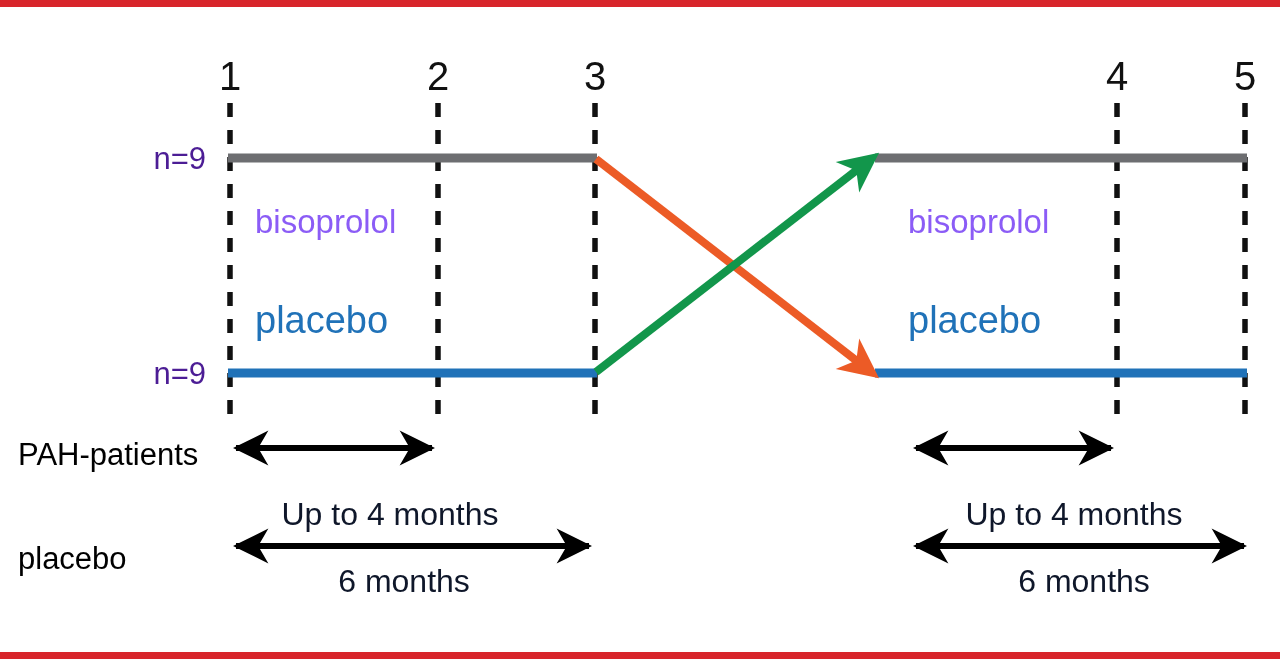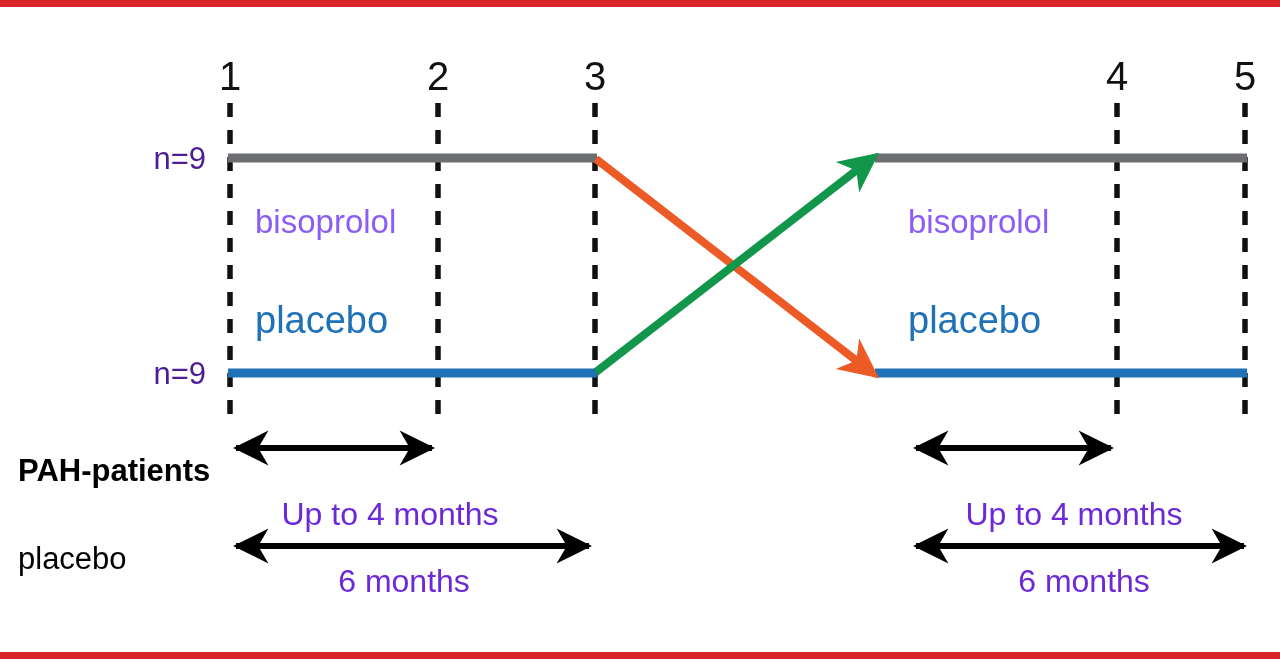--- a/index.html
+++ b/index.html
@@ -54,21 +54,21 @@
   .arm-bisoprolol {
     font-size: 33px;
     color: #8b5cf6;
   }
   .arm-placebo {
     font-size: 38px;
     color: #2072b8;
   }
   .duration {
     font-size: 32px;
-    color: #6d28d9;
+    color: #0f172a;
     transform: translateX(-50%);
   }
   .patients-line {
     font-size: 31px;
     color: #000000;
   }
 </style>
 </head>
 <body>
 
@@ -128,21 +128,21 @@
   <div class="lbl tick-num" style="left:1245px; top:56px;">5</div>
 
   <div class="lbl n-label" style="left:206px; top:158px;">n=9</div>
   <div class="lbl n-label" style="left:206px; top:373px;">n=9</div>
 
   <div class="lbl arm-bisoprolol" style="left:255px; top:205px;">bisoprolol</div>
   <div class="lbl arm-placebo" style="left:255px; top:301px;">placebo</div>
   <div class="lbl arm-bisoprolol" style="left:908px; top:205px;">bisoprolol</div>
   <div class="lbl arm-placebo" style="left:908px; top:301px;">placebo</div>
 
-  <div class="lbl patients-line" style="left:18px; top:455px;font-weight:bold;">PAH-patients</div>
+  <div class="lbl patients-line" style="left:18px; top:439px;">PAH-patients</div>
   <div class="lbl patients-line" style="left:18px; top:543px;">placebo</div>
 
   <div class="lbl duration" style="left:390px; top:498px;">Up to 4 months</div>
   <div class="lbl duration" style="left:404px; top:565px;">6 months</div>
   <div class="lbl duration" style="left:1074px; top:498px;">Up to 4 months</div>
   <div class="lbl duration" style="left:1084px; top:565px;">6 months</div>
 
 </div>
 
 </body></html>

